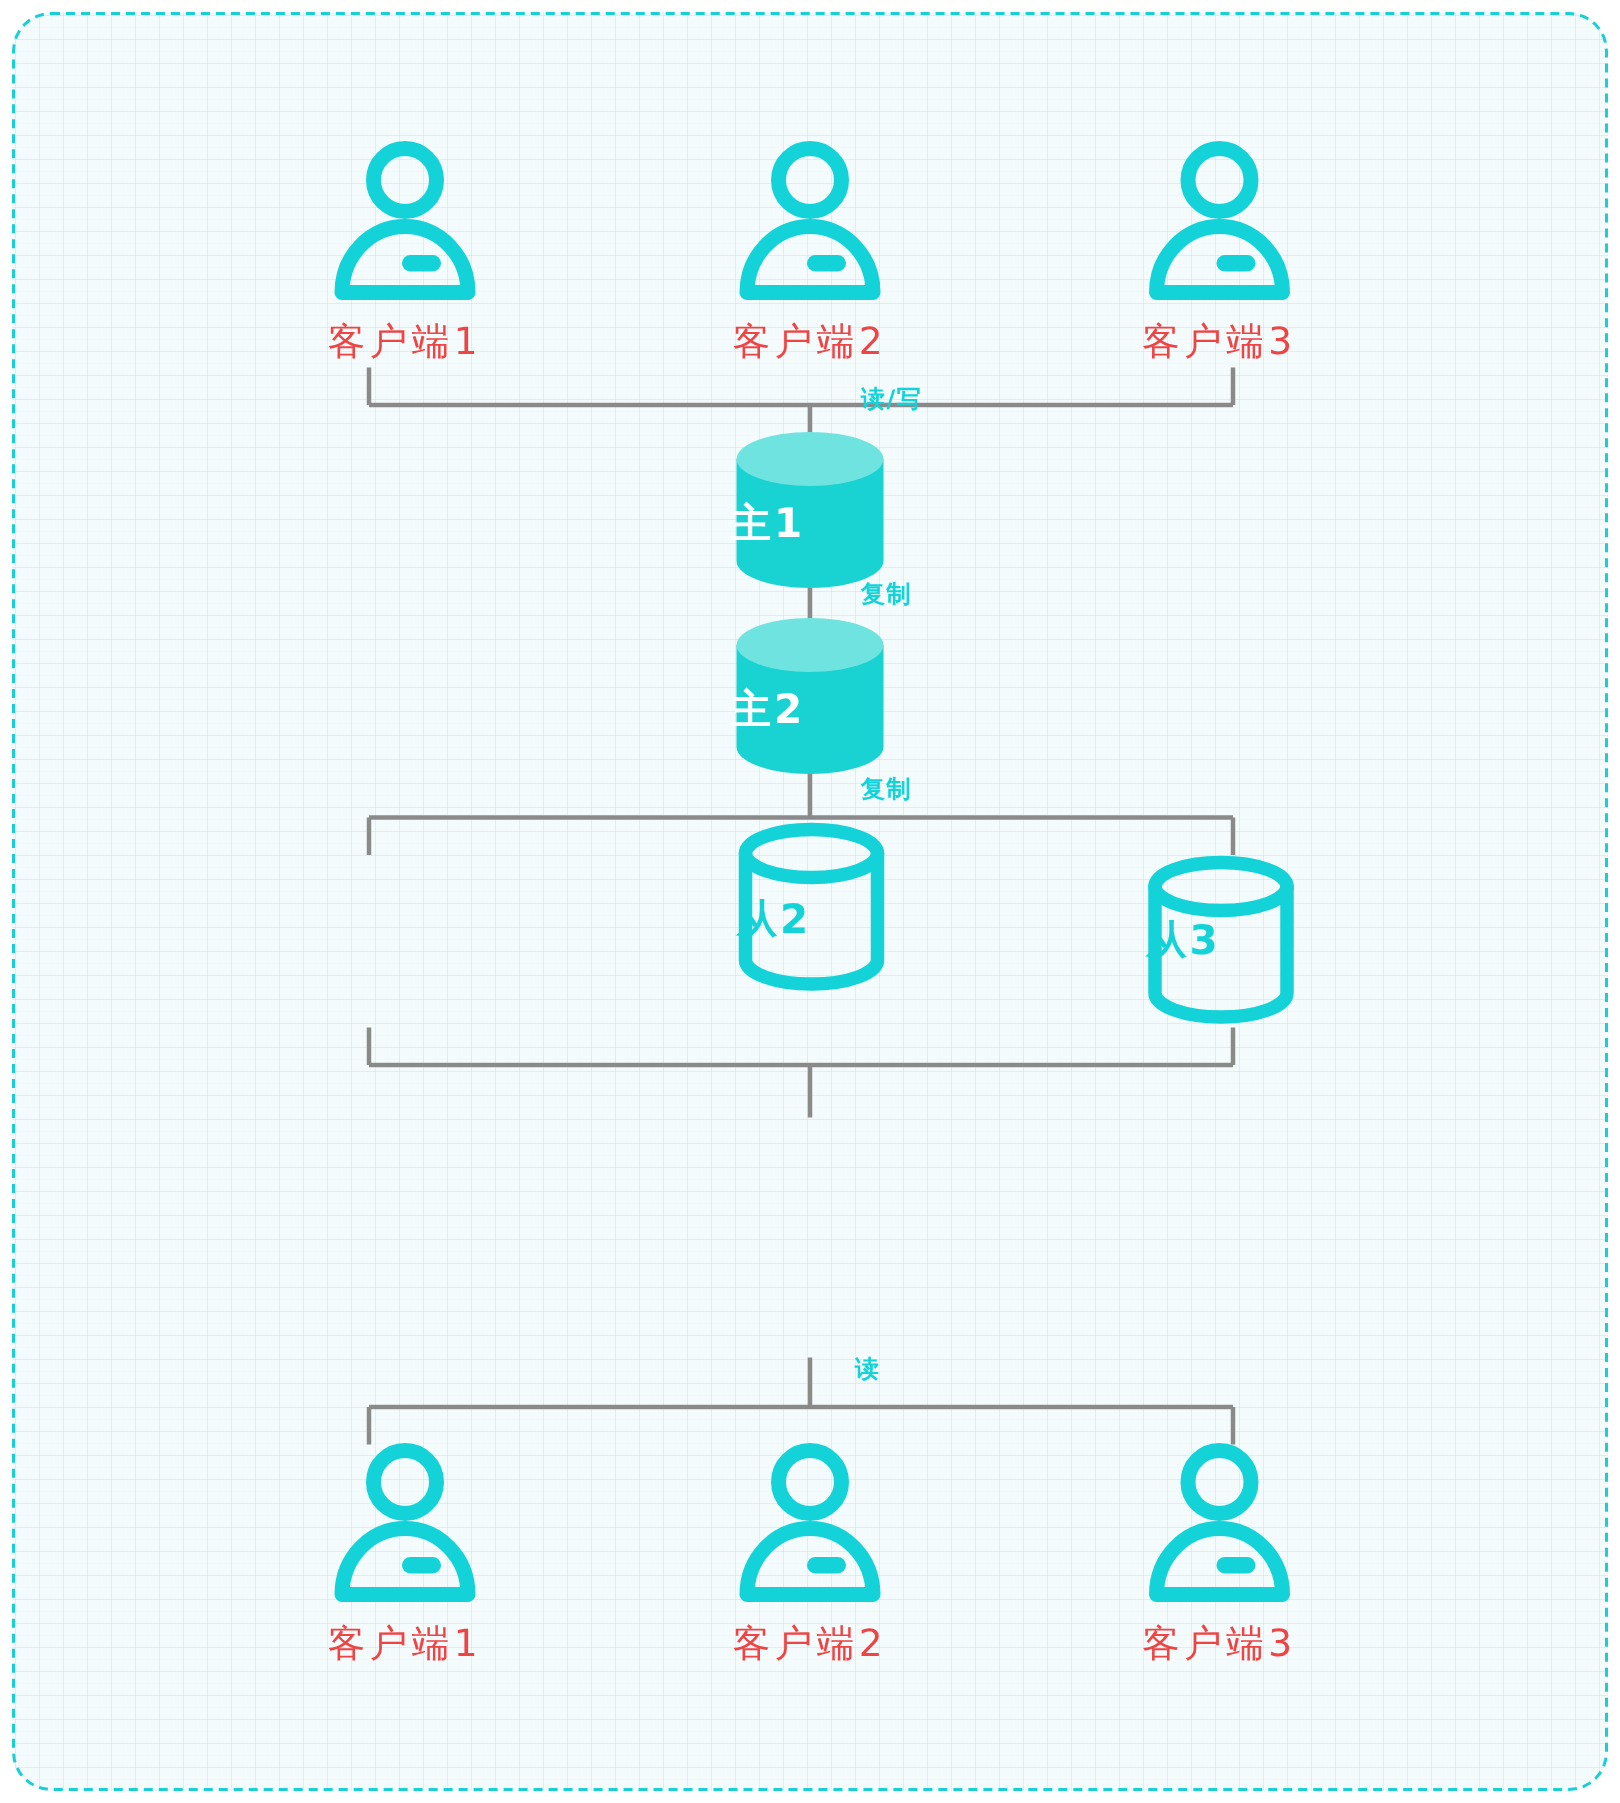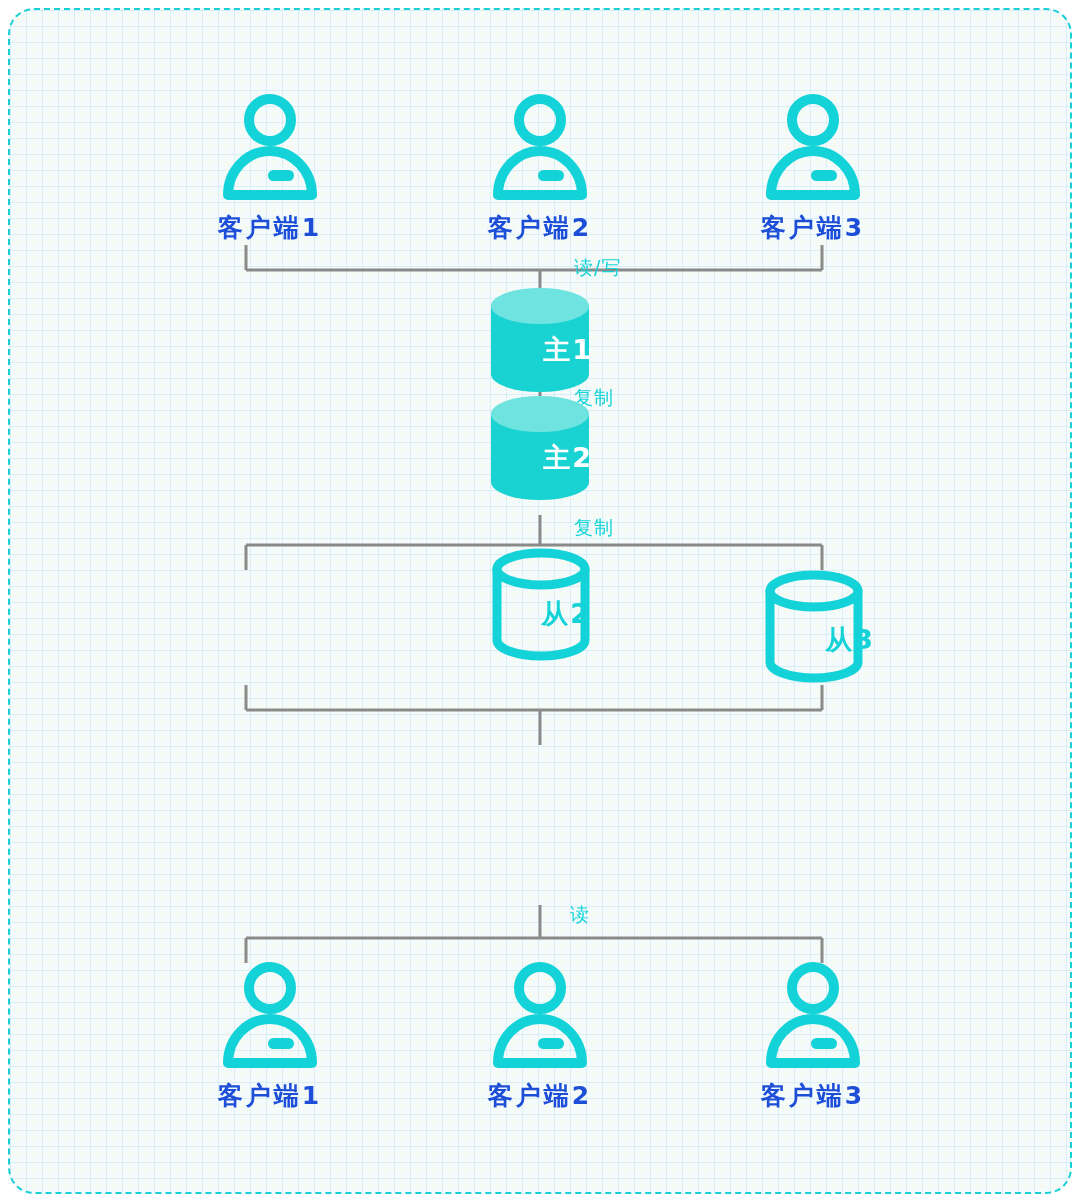--- a/index.html
+++ b/index.html
@@ -41,43 +41,43 @@
     width: 1080px;
     height: 1202px;
   }
 
   .node {
     position: absolute;
     text-align: center;
   }
 
   .node-label {
-    color: #1d4ed8;
+    color: #ef4444;
     font-size: 25px;
-    font-weight: bold;
+    font-weight: normal;
     letter-spacing: 3px;
     white-space: nowrap;
     line-height: 1;
   }
 
   .edge-label {
     position: absolute;
     color: #14d3d8;
-    font-size: 19px;
-    font-weight: normal;
+    font-size: 16px;
+    font-weight: bold;
     letter-spacing: 1px;
     white-space: nowrap;
     line-height: 1;
   }
 
   .db-text {
     position: absolute;
     left: 0;
     width: 100%;
-    text-align: right;
+    text-align: left;
     font-size: 27px;
     font-weight: bold;
     letter-spacing: 2px;
     line-height: 1;
     pointer-events: none;
   }
   .db-text.master { color: #ffffff; }
   .db-text.slave  { color: #14d3d8; }
 
   svg { display: block; overflow: visible; }
@@ -153,21 +153,21 @@
   </div>
 
   <div class="node" style="left:487px; top:288px; width:106px; height:104px;">
     <svg width="106" height="104" viewBox="0 0 106 104">
       <path d="M4,18 L4,86 A49,18 0 0 0 102,86 L102,18 Z" fill="#19d2d2"></path>
       <ellipse cx="53" cy="18" rx="49" ry="18" fill="#6fe3e0"></ellipse>
     </svg>
     <div class="db-text master" style="top:48px;">主1</div>
   </div>
 
-  <div class="node" style="left:487px; top:396px; width:106px; height:104px;">
+  <div class="node" style="left:487px; top:412px; width:106px; height:104px;">
     <svg width="106" height="104" viewBox="0 0 106 104">
       <path d="M4,18 L4,86 A49,18 0 0 0 102,86 L102,18 Z" fill="#19d2d2"></path>
       <ellipse cx="53" cy="18" rx="49" ry="18" fill="#6fe3e0"></ellipse>
     </svg>
     <div class="db-text master" style="top:48px;">主2</div>
   </div>
 
 
   <div class="node" style="left:491px; top:552px; width:100px; height:108px;">
     <svg width="100" height="108" viewBox="0 0 100 108">
@@ -175,21 +175,21 @@
       <ellipse cx="50" cy="17" rx="44" ry="16" fill="none" stroke="#14d3d8" stroke-width="9"></ellipse>
     </svg>
     <div class="db-text slave" style="top:48px;">从2</div>
   </div>
 
   <div class="node" style="left:764px; top:574px; width:100px; height:108px;">
     <svg width="100" height="108" viewBox="0 0 100 108">
       <path d="M6,17 L6,88 A44,16 0 0 0 94,88 L94,17" fill="none" stroke="#14d3d8" stroke-width="9" stroke-linecap="round"></path>
       <ellipse cx="50" cy="17" rx="44" ry="16" fill="none" stroke="#14d3d8" stroke-width="9"></ellipse>
     </svg>
-    <div class="db-text slave" style="top:52px;padding-left:11px;">从3</div>
+    <div class="db-text slave" style="top:40px;">从3</div>
   </div>
 
 
   <div class="node" style="left:200px; top:960px; width:140px;">
     <svg width="100" height="110" viewBox="0 0 100 110" style="margin:0 auto;">
       <circle cx="50" cy="28" r="21" fill="none" stroke="#14d3d8" stroke-width="10"></circle>
       <path d="M8,103 A42,44 0 0 1 92,103 Z" fill="none" stroke="#14d3d8" stroke-width="10" stroke-linejoin="round"></path>
       <rect x="48" y="78" width="26" height="11" rx="5.5" fill="#14d3d8"></rect>
     </svg>
     <div class="node-label" style="margin-top:13px;">客户端1</div>

